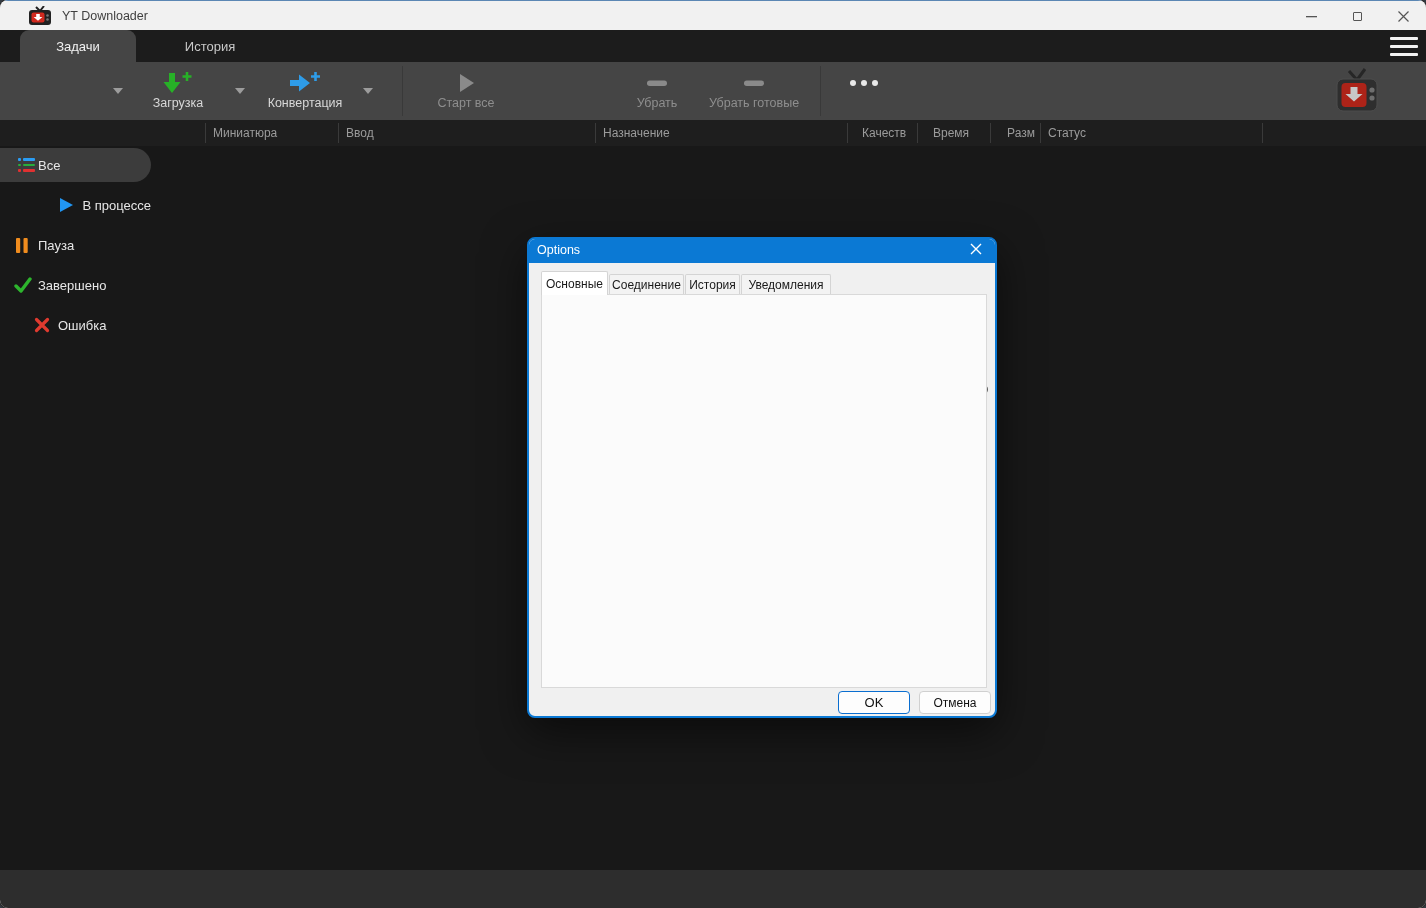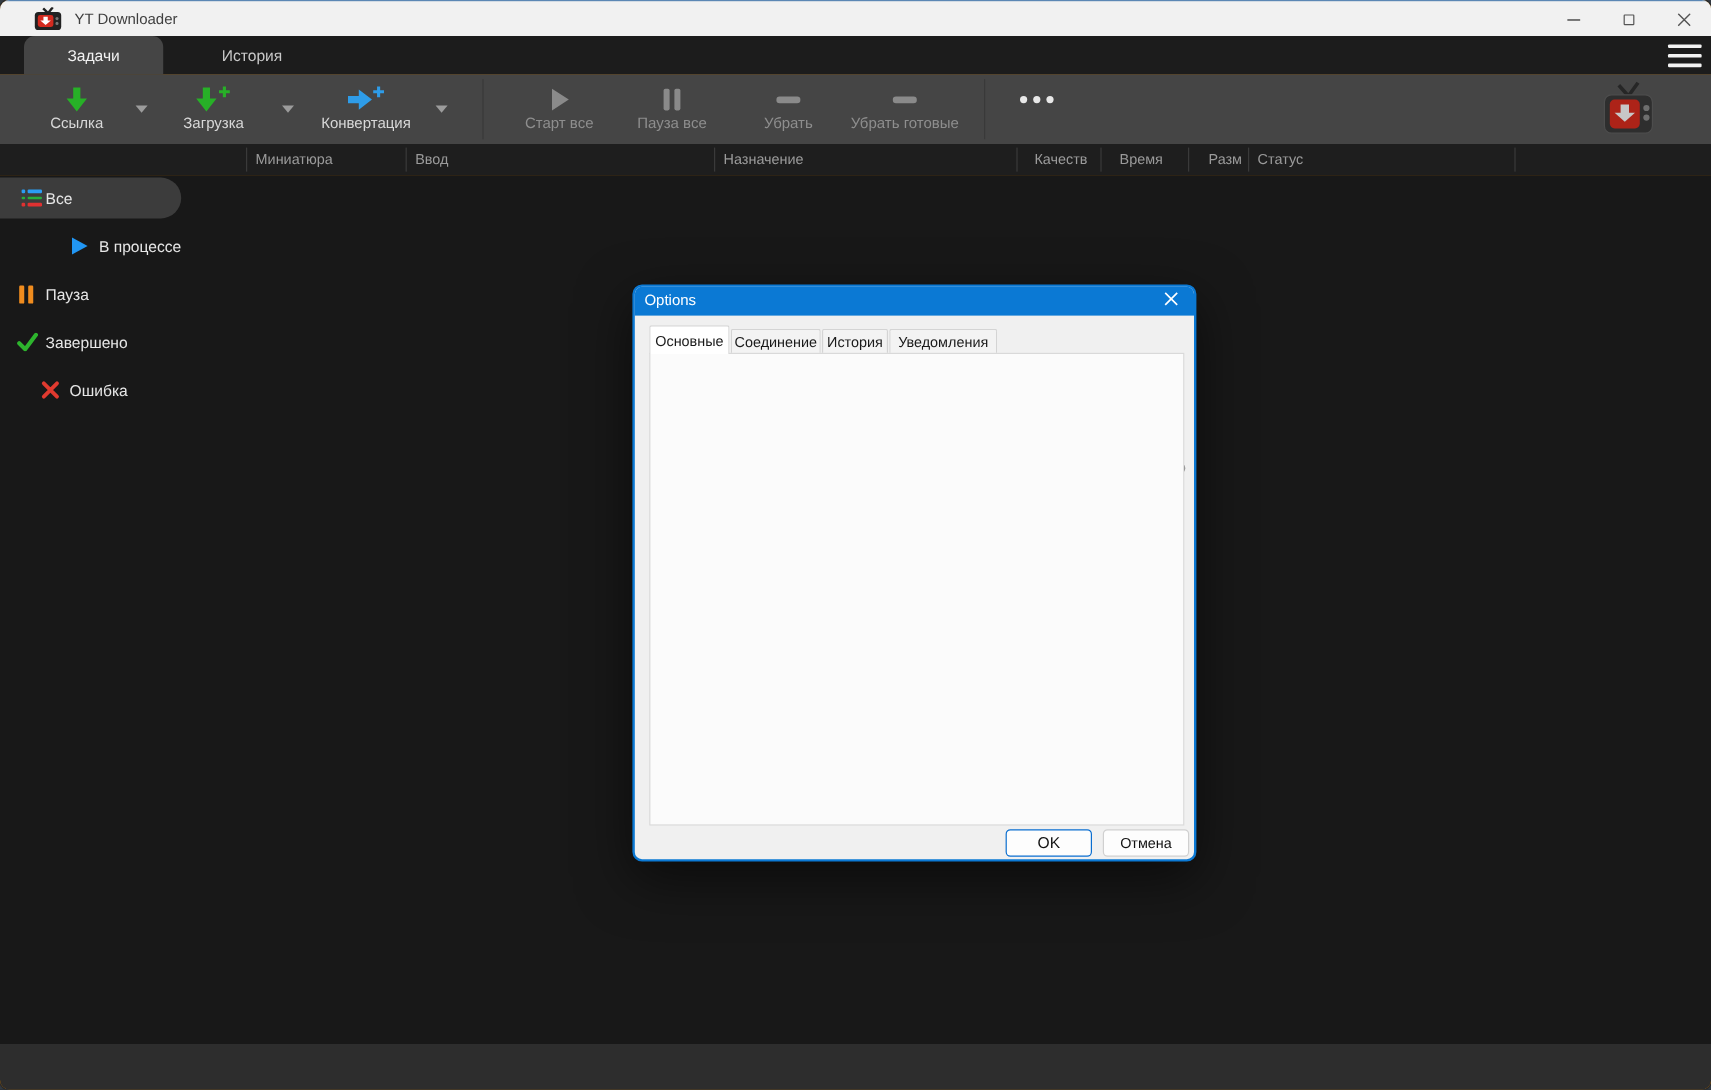--- a/index.html
+++ b/index.html
@@ -1,17 +1,17 @@
 <!DOCTYPE html>
 <html><head>
 <meta charset="utf-8">
 <style>
   html,body{margin:0;padding:0;background:#333a42;font-family:"Liberation Sans","DejaVu Sans",sans-serif;}
   *{box-sizing:border-box;}
-  .window{position:relative;width:1426px;height:908px;border-radius:8px;overflow:hidden;background:#a16207;box-shadow:0 0 0 1px #2a2a2a;}
+  .window{position:relative;width:1426px;height:908px;border-radius:8px;overflow:hidden;background:#a3a3a3;box-shadow:0 0 0 1px #2a2a2a;}
 
   
   .titlebar{position:absolute;left:0;top:0;width:100%;height:30px;background:#f1f1f1;border-top:1px solid #5b87b4;display:flex;align-items:center;}
   .appicon{margin-left:28px;display:flex;align-items:center;}
   .apptitle{margin-left:10px;font-size:12.5px;color:#3f3f3f;}
   .wincontrols{position:absolute;right:0;top:1px;height:29px;display:flex;}
   .wc{width:46px;height:29px;display:flex;align-items:center;justify-content:center;color:#555;cursor:default;}
   .maxbox{width:9px;height:9px;border:1.2px solid #555;border-radius:1px;display:block;}
 
   
@@ -114,28 +114,20 @@
         <span>История</span>
       </div>
     <div class="hamburger">
         <i></i>
         <i></i>
         <i></i>
       </div>
   </div>
 
   <div class="toolbar">
-    <div class="tbtn" style="left:18px;width:92px;">
-      <span class="ticon">
-        <svg width="24" height="24" viewBox="0 0 24 24">
-            <path d="M9 2 h6 v9 h5.5 L12 22 3.5 11 H9 z" fill="#27b027"></path>
-          </svg>
-      </span>
-      <span>Ссылка</span>
-    </div>
     <div class="chev" style="left:104px;width:28px;">
         <b></b>
       </div>
 
     <div class="tbtn" style="left:132px;width:92px;">
       <span class="ticon">
         <svg width="32" height="24" viewBox="0 0 32 24">
             <path d="M7 2 h6 v9 h5.5 L10 22 1.5 11 H7 z" fill="#27b027"></path>
             <path d="M25 1 v9 M20.5 5.5 h9" stroke="#27b027" stroke-width="2.6" fill="none"></path>
           </svg>
@@ -161,29 +153,20 @@
 
     <div class="tsep" style="left:402px;"></div>
 
     <div class="tbtn disabled" style="left:418px;width:96px;">
       <span class="ticon">
         <svg width="22" height="22" viewBox="0 0 22 22">
             <path d="M5 2 L19 11 5 20 z" fill="#8a8a8a"></path>
           </svg>
       </span>
       <span>Старт все</span>
-    </div>
-    <div class="tbtn disabled" style="left:512px;width:96px;">
-      <span class="ticon">
-        <svg width="20" height="22" viewBox="0 0 20 22">
-            <rect x="3" y="2" width="5" height="18" rx="1.5" fill="#8a8a8a"></rect>
-            <rect x="12" y="2" width="5" height="18" rx="1.5" fill="#8a8a8a"></rect>
-          </svg>
-      </span>
-      <span>Пауза все</span>
     </div>
     <div class="tbtn disabled" style="left:611px;width:92px;">
       <span class="ticon">
         <svg width="26" height="22" viewBox="0 0 26 22">
             <rect x="3" y="8.5" width="20" height="5.5" rx="2.7" fill="#8a8a8a"></rect>
           </svg>
       </span>
       <span>Убрать</span>
     </div>
     <div class="tbtn disabled" style="left:702px;width:104px;">

